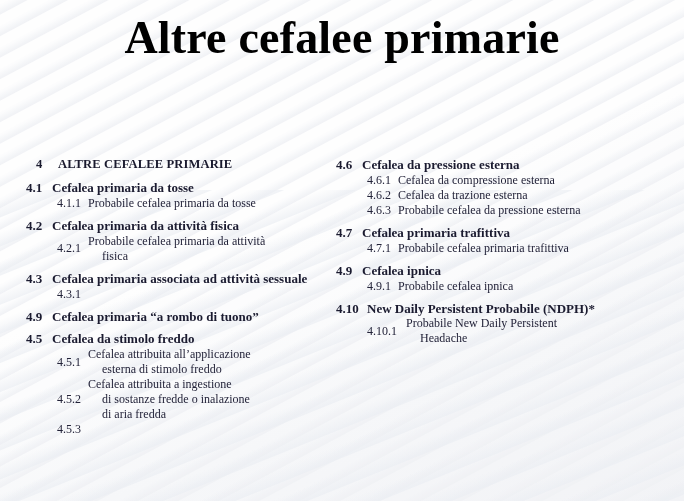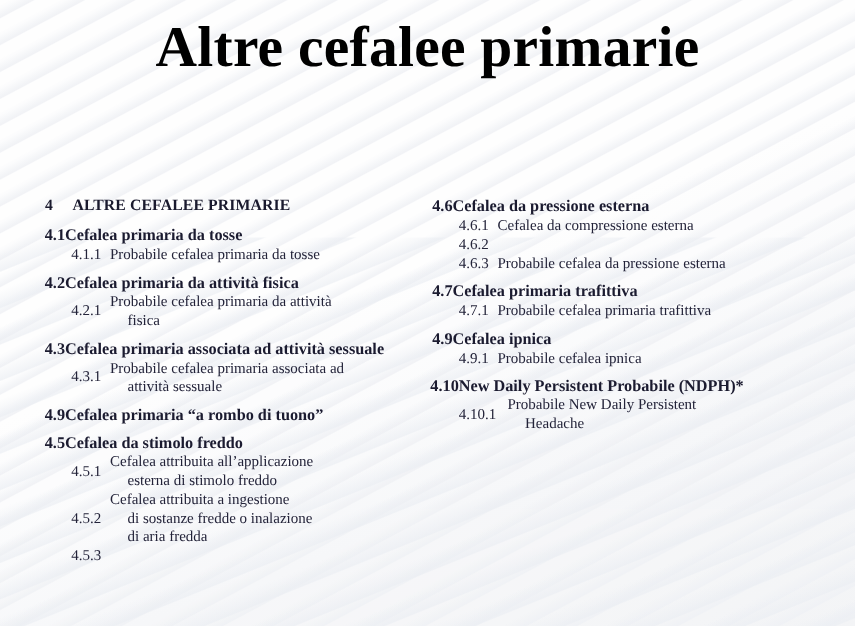--- a/index.html
+++ b/index.html
@@ -102,21 +102,21 @@
     display: flex;
     align-items: baseline;
     font-weight: bold;
     font-size: 13px;
     color: #1b1b30;
     line-height: 1.22;
   }
   .entry-num {
     flex: none;
     width: 26px;
-    text-align: right;
+    text-align: left;
   }
   .entry-num.wide { width: 31px; }
   .entry-title {
     flex: 1;
   }
   .sub {
     display: flex;
     align-items: center;
     font-size: 12px;
     color: #232339;
@@ -174,21 +174,20 @@
               <span class="sub-text">Probabile cefalea primaria da attività<span class="cont">fisica</span></span>
             </div>
           </div>
           <div class="entry">
             <div class="entry-main">
               <span class="entry-num">4.3</span>
               <span class="entry-title">Cefalea primaria associata ad attività sessuale</span>
             </div>
             <div class="sub">
               <span class="sub-num">4.3.1</span>
-              <span class="sub-text">Probabile cefalea primaria associata ad<span class="cont">attività sessuale</span></span>
             </div>
           </div>
           <div class="entry">
             <div class="entry-main">
               <span class="entry-num">4.9</span>
               <span class="entry-title">Cefalea primaria “a rombo di tuono”</span>
             </div>
           </div>
           <div class="entry">
             <div class="entry-main">
@@ -216,20 +215,21 @@
             <div class="entry-main">
               <span class="entry-num">4.6</span>
               <span class="entry-title">Cefalea da pressione esterna</span>
             </div>
             <div class="sub">
               <span class="sub-num">4.6.1</span>
               <span class="sub-text">Cefalea da compressione esterna</span>
             </div>
             <div class="sub">
               <span class="sub-num">4.6.2</span>
+              <span class="sub-text">Cefalea da trazione esterna</span>
             </div>
             <div class="sub">
               <span class="sub-num">4.6.3</span>
               <span class="sub-text">Probabile cefalea da pressione esterna</span>
             </div>
           </div>
           <div class="entry">
             <div class="entry-main">
               <span class="entry-num">4.7</span>
               <span class="entry-title">Cefalea primaria trafittiva</span>

